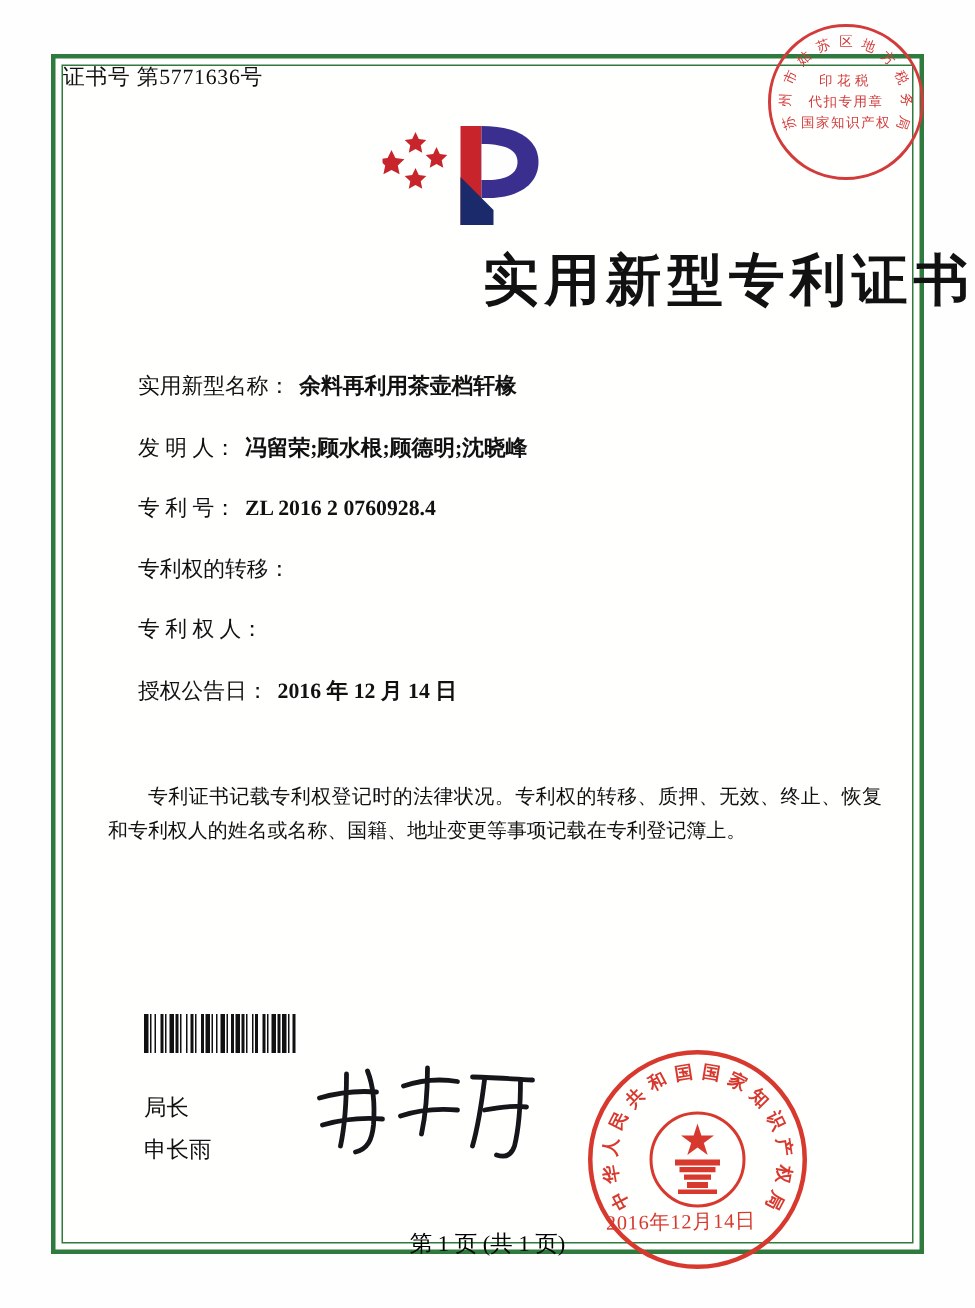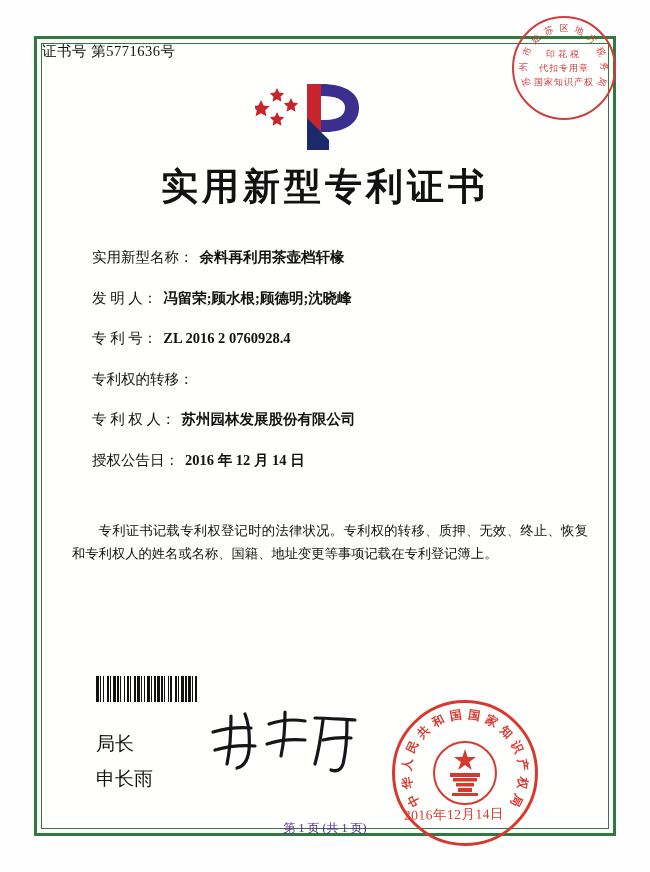--- a/index.html
+++ b/index.html
@@ -96,21 +96,21 @@
     width: 130px;
     height: 78px;
   }
 
   
   .title {
     position: absolute;
     left: 0;
     right: 0;
     top: 162px;
-    text-align: center;
+    text-align: right;
     font-size: 37px;
     font-weight: bold;
     letter-spacing: 4px;
     color: #111;
     font-family: "Liberation Serif", "DejaVu Serif", serif;
   }
 
   
   .fields {
     position: absolute;
@@ -167,21 +167,21 @@
     display: block;
     background: #111;
     height: 100%;
   }
 
   
   .sig-labels {
     position: absolute;
     left: 96px;
     top: 726px;
-    font-size: 19px;
+    font-size: 15px;
     line-height: 1.85;
     color: #111;
   }
   .signature {
     position: absolute;
     left: 205px;
     top: 706px;
     width: 160px;
     height: 70px;
   }
@@ -229,22 +229,22 @@
     transform: rotate(-1deg);
   }
 
   
   .footer {
     position: absolute;
     left: 0;
     right: 0;
     top: 820px;
     text-align: center;
-    font-size: 12px;
-    color: #4c1d95;
+    font-size: 15px;
+    color: #000000;
   }
 </style>
 </head>
 <body>
 
 <div class="page">
 
   <div class="frame">
     <div class="frame-inner"></div>
   </div>
@@ -300,21 +300,20 @@
     </div>
     <div class="field sp1">
       <span class="lbl">专 利 号：</span>
       <span class="val">ZL 2016 2 0760928.4</span>
     </div>
     <div class="field">
       <span class="lbl">专利权的转移：</span>
     </div>
     <div class="field sp2">
       <span class="lbl">专 利 权 人：</span>
-      <span class="val">苏州园林发展股份有限公司</span>
     </div>
     <div class="field">
       <span class="lbl">授权公告日：</span>
       <span class="val">2016 年 12 月 14 日</span>
     </div>
   </div>
 
   <div class="body-text">
     <p>专利证书记载专利权登记时的法律状况。专利权的转移、质押、无效、终止、恢复和专利权人的姓名或名称、国籍、地址变更等事项记载在专利登记簿上。</p>
   </div>

